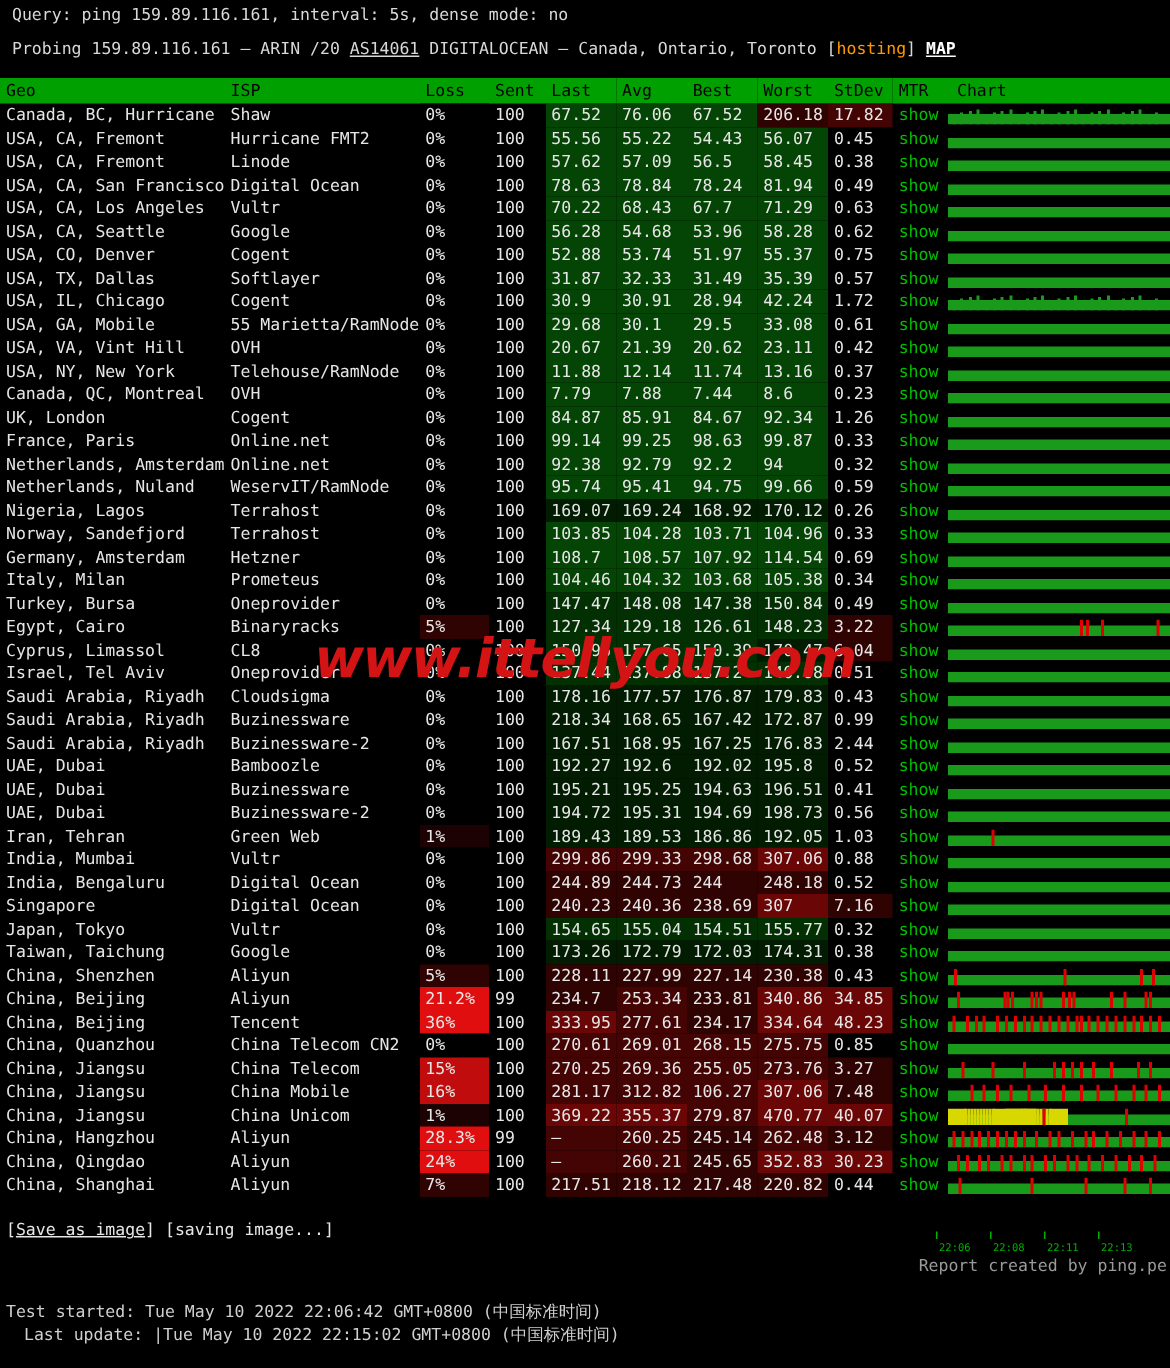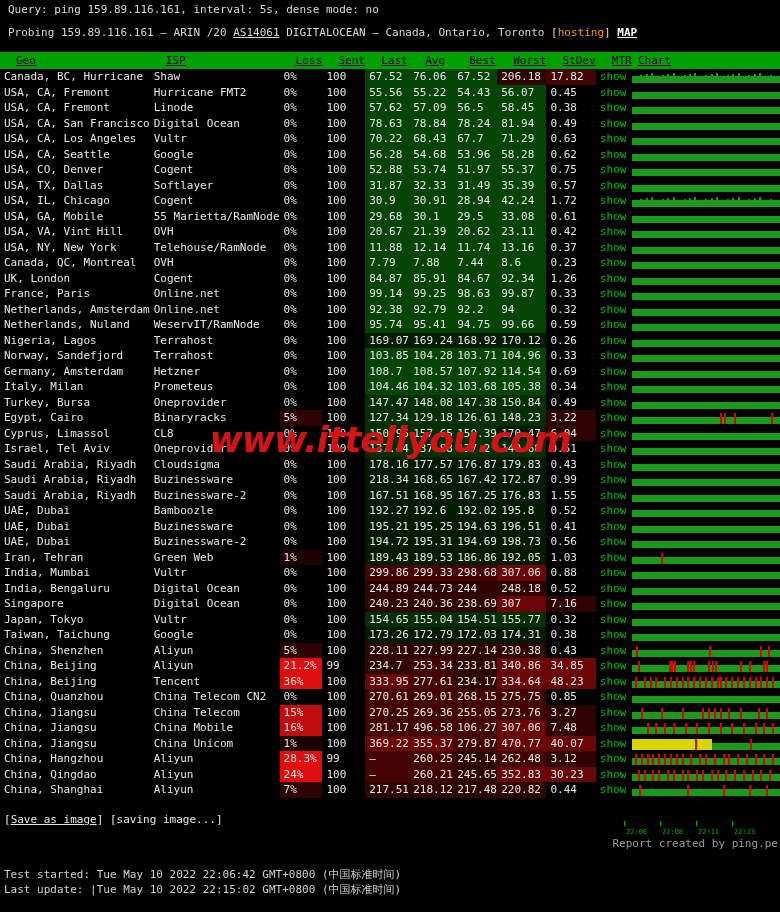--- a/index.html
+++ b/index.html
@@ -12,21 +12,21 @@
   #query-line{position:absolute;left:4px;top:2px;}
   #probe-line{position:absolute;left:4px;top:25px;}
   .as-link{color:#d8d8d8;text-decoration:underline;}
   .hosting{color:#ff9900;}
   .maplink{color:#ffffff;text-decoration:underline;font-weight:bold;}
   .brk{color:#d8d8d8;}
 
   #ping-table{position:absolute;left:0;top:52px;width:780px;border-collapse:collapse;}
   #ping-table th{
     background:#00a000;color:#000;text-align:left;font-weight:normal;
-    height:17px;padding:0 0 0 16px;font-size:11px;vertical-align:middle;text-decoration:underline;
+    height:17px;padding:0 0 0 4px;font-size:11px;vertical-align:middle;
   }
   #ping-table td{
     height:15.5px;padding:0 0 0 4px;vertical-align:middle;white-space:nowrap;
     font-size:11px;color:#e6e6e6;
   }
   .c-geo{width:137px;}
   .c-isp{width:111px;}
   .c-loss{width:56px;}
   .c-sent{width:44px;}
   .c-num{width:48px;}
@@ -51,21 +51,21 @@
   .spark b{position:absolute;bottom:0;width:2px;background:#1a9a1a;}
 
   #time-axis{position:absolute;left:626px;top:822px;width:150px;height:14px;}
   #time-axis span{position:absolute;top:3px;color:#00b000;font-size:7px;white-space:nowrap;}
   #time-axis span::before{content:"";position:absolute;left:-2px;top:-4px;width:1px;height:5px;background:#00b000;}
 
   #save-row{position:absolute;left:4px;top:812px;white-space:pre;color:#e6e6e6;}
   #save-row a{color:#e6e6e6;text-decoration:underline;}
   #report-credit{position:absolute;right:2px;top:836px;color:#9a9a9a;white-space:nowrap;}
   #test-started{position:absolute;left:4px;top:867px;color:#cfcfcf;white-space:pre;}
-  #last-update{position:absolute;left:4px;top:882px;color:#cfcfcf;white-space:pre;}
+  #last-update{position:absolute;left:16px;top:882px;color:#cfcfcf;white-space:pre;}
 
   #watermark{
     position:absolute;left:0;top:432px;width:780px;text-align:center;
     font-family:"DejaVu Sans","Liberation Sans",sans-serif;
     font-size:36px;font-weight:bold;font-style:italic;color:#d41414;
     letter-spacing:-1px;pointer-events:none;z-index:5;
   }
 </style>
 </head>
 <body>
@@ -608,21 +608,21 @@
       </tr>
       <tr>
         <td class="c-geo">Saudi Arabia, Riyadh</td>
         <td class="c-isp">Buzinessware-2</td>
         <td class="c-loss h0">0%</td>
         <td class="c-sent">100</td>
         <td class="c-num g1">167.51</td>
         <td class="c-num g1">168.95</td>
         <td class="c-num g1">167.25</td>
         <td class="c-num g1">176.83</td>
-        <td class="c-stdev h0">1.55</td>
+        <td class="c-stdev h0">2.44</td>
         <td class="c-mtr mtr"><a href="#">show</a></td>
         <td class="c-chart chartcell">
           <div class="spark">
             <div class="base"></div>
           </div>
         </td>
       </tr>
       <tr>
         <td class="c-geo">UAE, Dubai</td>
         <td class="c-isp">Bamboozle</td>
@@ -914,21 +914,21 @@
             <i style="left: 134.32px; height: 11px;"></i>
           </div>
         </td>
       </tr>
       <tr>
         <td class="c-geo">China, Jiangsu</td>
         <td class="c-isp">China Mobile</td>
         <td class="c-loss r6">16%</td>
         <td class="c-sent">100</td>
         <td class="c-num r3">281.17</td>
-        <td class="c-num r3">496.58</td>
+        <td class="c-num r3">312.82</td>
         <td class="c-num r3">106.27</td>
         <td class="c-num r4">307.06</td>
         <td class="c-stdev r2">7.48</td>
         <td class="c-mtr mtr"><a href="#">show</a></td>
         <td class="c-chart chartcell">
           <div class="spark">
             <div class="base"></div>
             <i style="left: 14.6px; height: 11px;"></i>
             <i style="left: 23.36px; height: 11px;"></i>
             <i style="left: 32.12px; height: 11px;"></i>

